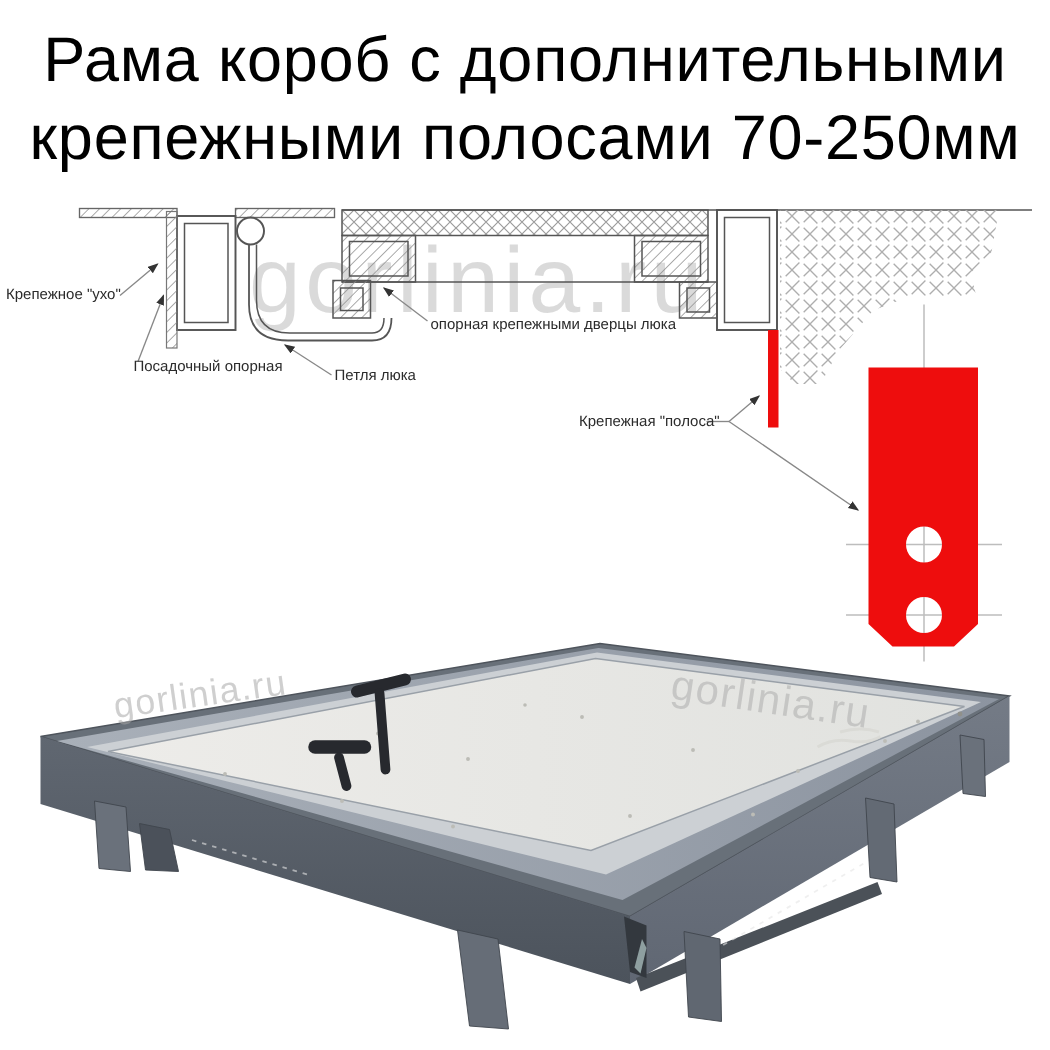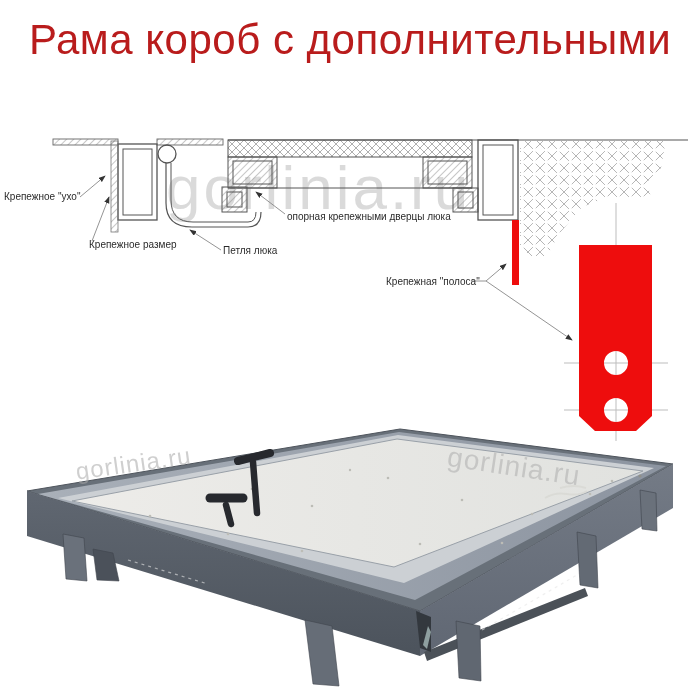--- a/index.html
+++ b/index.html
@@ -1,19 +1,19 @@
 <!DOCTYPE html>
 <html><head>
 <meta charset="utf-8">
 <style>
   html,body{margin:0;padding:0;background:#fff;}
   #stage{position:relative;width:700px;height:700px;background:#fff;overflow:hidden;
          font-family:"Liberation Sans",sans-serif;}
   .title{position:absolute;top:14px;left:0;width:700px;text-align:center;z-index:4;
-         font-size:42px;line-height:52px;font-weight:400;color:#b91c1c;letter-spacing:.5px;white-space:nowrap;}
+         font-size:42px;line-height:52px;font-weight:400;color:#000000;letter-spacing:.5px;white-space:nowrap;}
   .dlabel{position:absolute;z-index:4;font-size:10px;line-height:11px;color:#2b2b2b;white-space:nowrap;}
   .wm{position:absolute;color:#a9a9a9;white-space:nowrap;font-weight:400;}
   .wm-diagram{left:166px;top:152px;font-size:62px;letter-spacing:3px;opacity:.42;z-index:1;}
   .wm-photo-left{left:74px;top:458px;font-size:24px;letter-spacing:1px;opacity:.55;z-index:3;transform:rotate(-8deg);transform-origin:left top;}
   .wm-photo-right{left:450px;top:441px;font-size:28px;letter-spacing:1px;opacity:.5;z-index:3;transform:rotate(8.5deg);transform-origin:left top;}
   svg#art{position:absolute;left:0;top:0;z-index:2;}
 </style>
 </head>
 <body>
 
@@ -166,21 +166,22 @@
         <line x1="226" y1="505" x2="231" y2="524" stroke-width="6.5"></line>
       </g>
     </g>
   </svg>
 
   <div class="wm wm-photo-left">gorlinia.ru</div>
   <div class="wm wm-photo-right">gorlinia.ru</div>
 
   <div class="title">
     <div>Рама короб с дополнительными</div>
+    <div>крепежными полосами 70-250мм</div>
   </div>
 
   <div class="dlabel" style="left:4px;top:191px;">Крепежное "ухо"</div>
-  <div class="dlabel" style="left:89px;top:239px;">Крепежное размер</div>
+  <div class="dlabel" style="left:89px;top:239px;">Посадочный опорная</div>
   <div class="dlabel" style="left:223px;top:245px;">Петля люка</div>
   <div class="dlabel" style="left:287px;top:211px;">опорная крепежными дверцы люка</div>
   <div class="dlabel" style="left:386px;top:276px;">Крепежная "полоса"</div>
 
 </div>
 
 </body></html>

